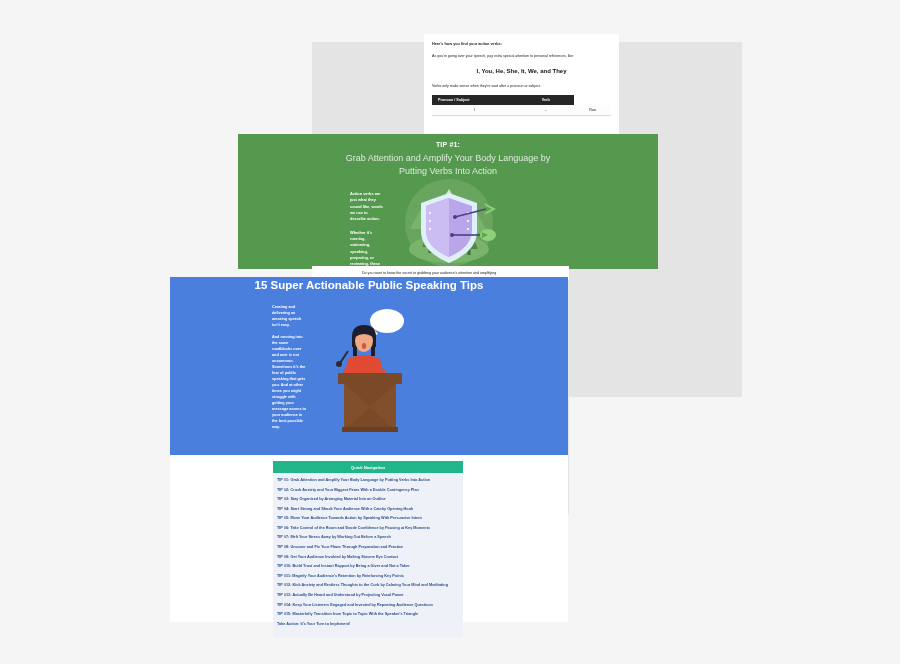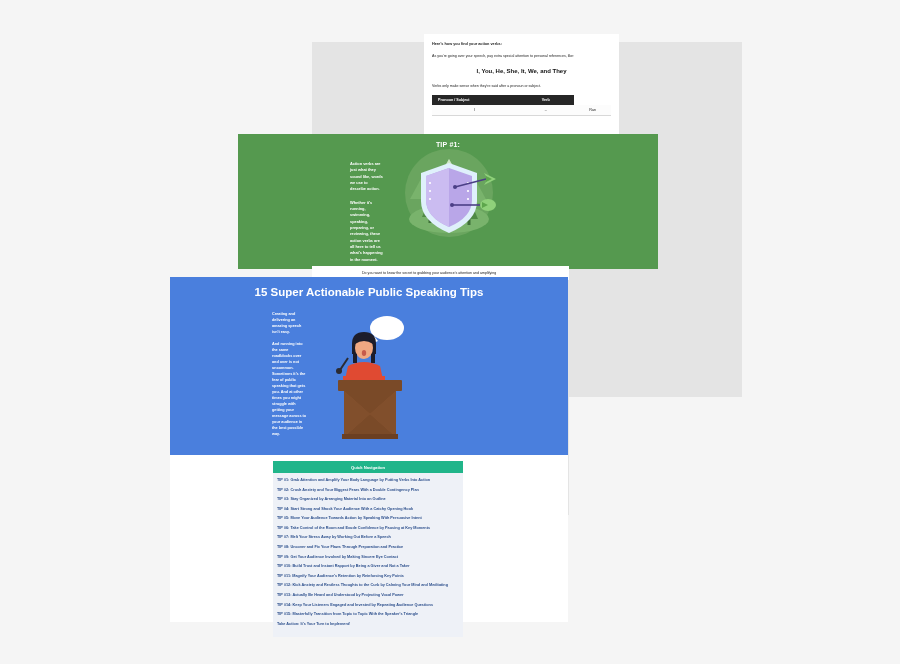--- a/index.html
+++ b/index.html
@@ -88,21 +88,21 @@
 
   
   .blue-slide {
     position: absolute; left: 170px; top: 277px;
     width: 398px; height: 180px;
     background: #4a7fdd;
     overflow: hidden;
   }
   .blue-slide .b-title {
     text-align: center; color: #ffffff; font-weight: bold;
-    font-size: 11.5px; margin-top: 9px;
+    font-size: 11.5px; margin-top: 2px;
   }
   .blue-slide .b-sub {
     text-align: center; color: #cfdcf5; font-size: 9px;
     margin-top: 5px; font-weight: 400;
   }
   .blue-slide .b-body {
     display: flex; margin-top: 14px; padding: 0 26px;
   }
   .blue-slide .b-col { width: 112px; padding-left: 76px; }
   .blue-slide .b-col p {
@@ -157,20 +157,22 @@
           <td>–</td>
           <td>Ran</td>
         </tr>
       </tbody>
     </table>
   </div>
 
   <div class="green-slide">
     <div class="tip-label">TIP #1:</div>
     <div class="tip-head">
+      <div>Grab Attention and Amplify Your Body Language by</div>
+      <div>Putting Verbs Into Action</div>
     </div>
     <div class="body-wrap">
       <div class="body-col">
         <p>Action verbs are just what they sound like, words we use to describe action.</p>
         <p>Whether it's running, swimming, speaking, preparing, or reviewing, these action verbs are all here to tell us what's happening in the moment.</p>
 
       </div>
       <div class="shield-art">
         <svg width="98" height="92" viewBox="0 0 98 92">
           <circle cx="49" cy="46" r="44" fill="#6aa55f"></circle>

